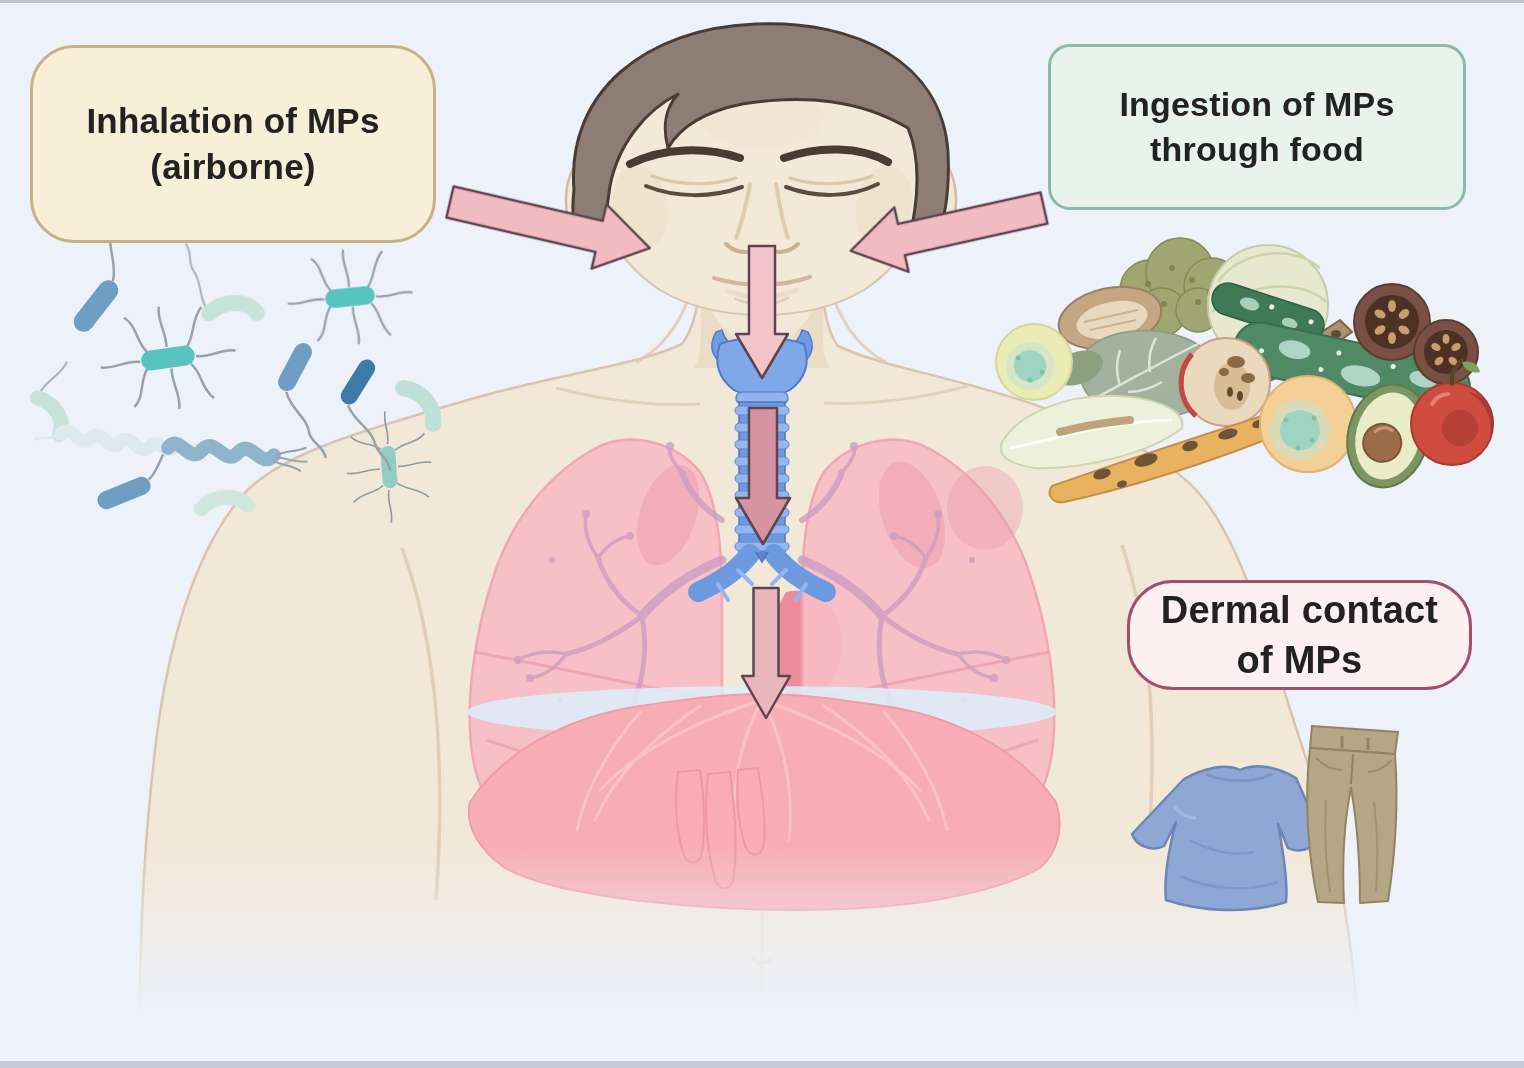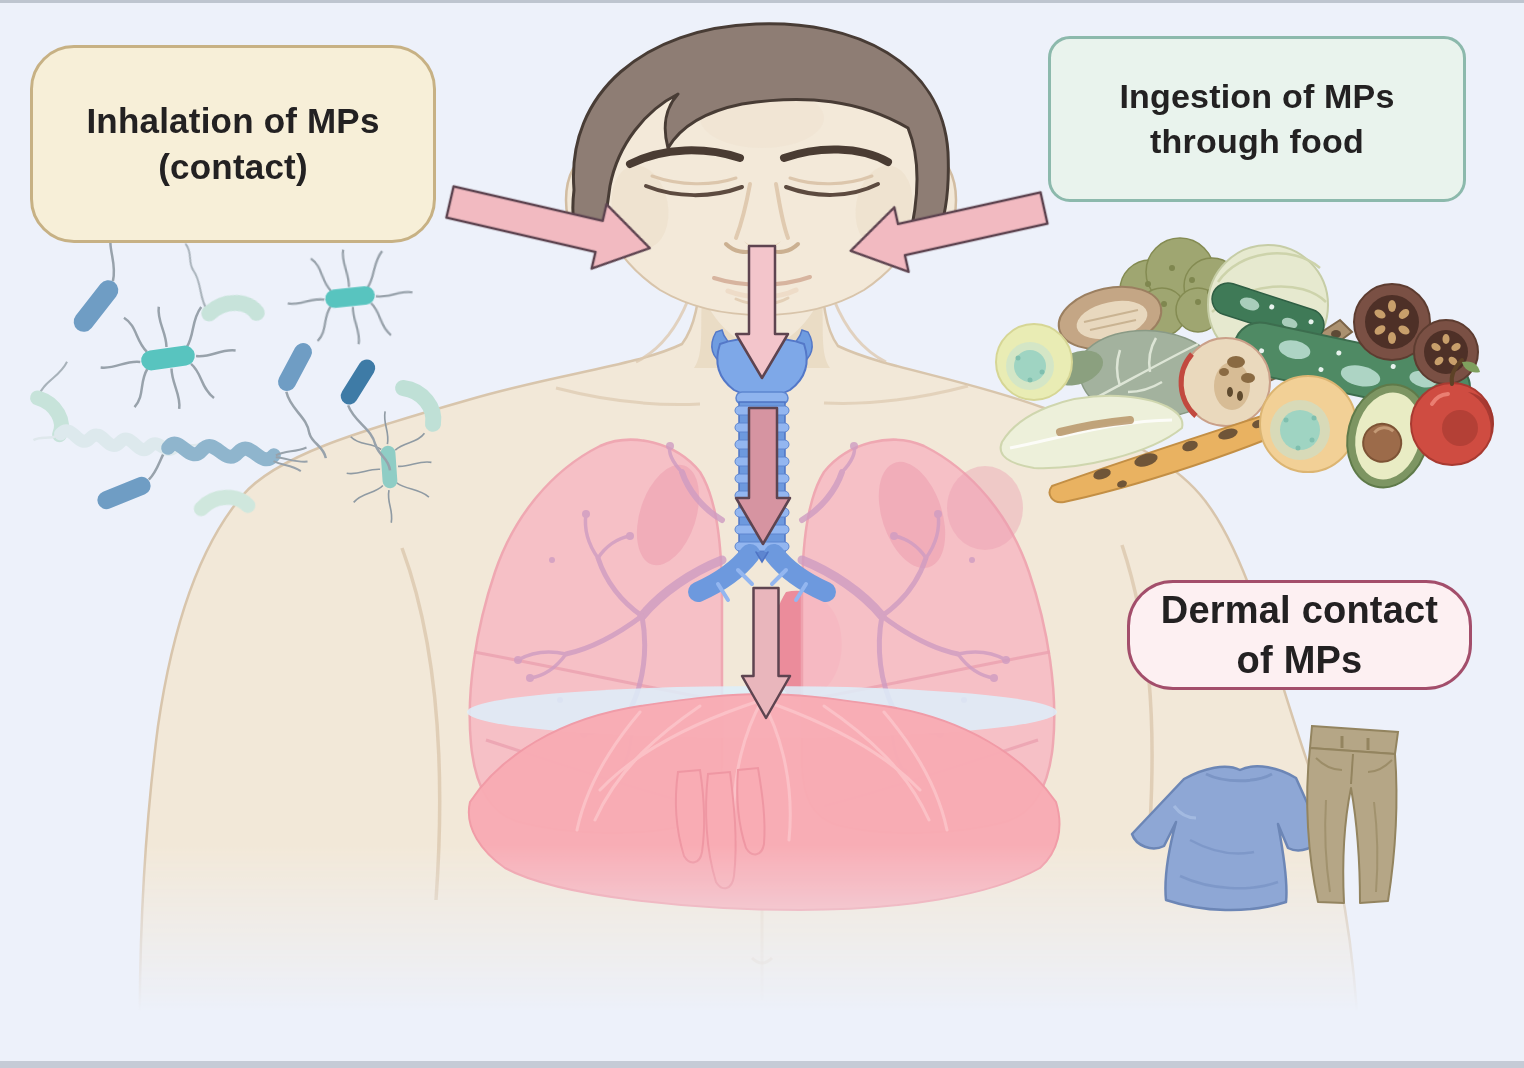--- a/index.html
+++ b/index.html
@@ -22,21 +22,21 @@
     letter-spacing:.2px;
   }
   #box-inhalation{
     left:30px;top:45px;width:406px;height:198px;
     background:var(--c-inhalation_box_bg,#f7efd8);
     border:3px solid var(--c-inhalation_box_border,#c7b184);
     border-radius:44px;
     font-size:35px;
   }
   #box-ingestion{
-    left:1048px;top:36px;width:418px;height:166px;
+    left:1048px;top:44px;width:418px;height:166px;
     background:var(--c-ingestion_box_bg,#e9f3ed);
     border:3px solid var(--c-ingestion_box_border,#8cb9ac);
     border-radius:22px;
     font-size:34px;
   }
   #box-dermal{
     left:1127px;top:580px;width:345px;height:110px;
     background:var(--c-dermal_box_bg,#fdf0f2);
     border:3px solid var(--c-dermal_box_border,#a34e6b);
     border-radius:46px;
@@ -603,21 +603,21 @@
       <polygon points="0,-12.5 88,-12.5 88,-24 130,0 88,24 88,12.5 0,12.5" fill="#e9b6bc"></polygon>
     </g>
   </g>
 
   <rect x="0" y="0" width="1524" height="3" fill="#98a0ac" opacity=".55"></rect>
   <rect x="0" y="1061" width="1524" height="7" fill="#c5cbd6"></rect>
 </svg>
 
 <div class="label-box" id="box-inhalation">
   <span>Inhalation of MPs</span>
-  <span>(contact)</span>
+  <span>(airborne)</span>
 </div>
 
 <div class="label-box" id="box-ingestion">
   <span>Ingestion of MPs</span>
   <span>through food</span>
 </div>
 
 <div class="label-box" id="box-dermal">
   <span>Dermal contact</span>
   <span>of MPs</span>

